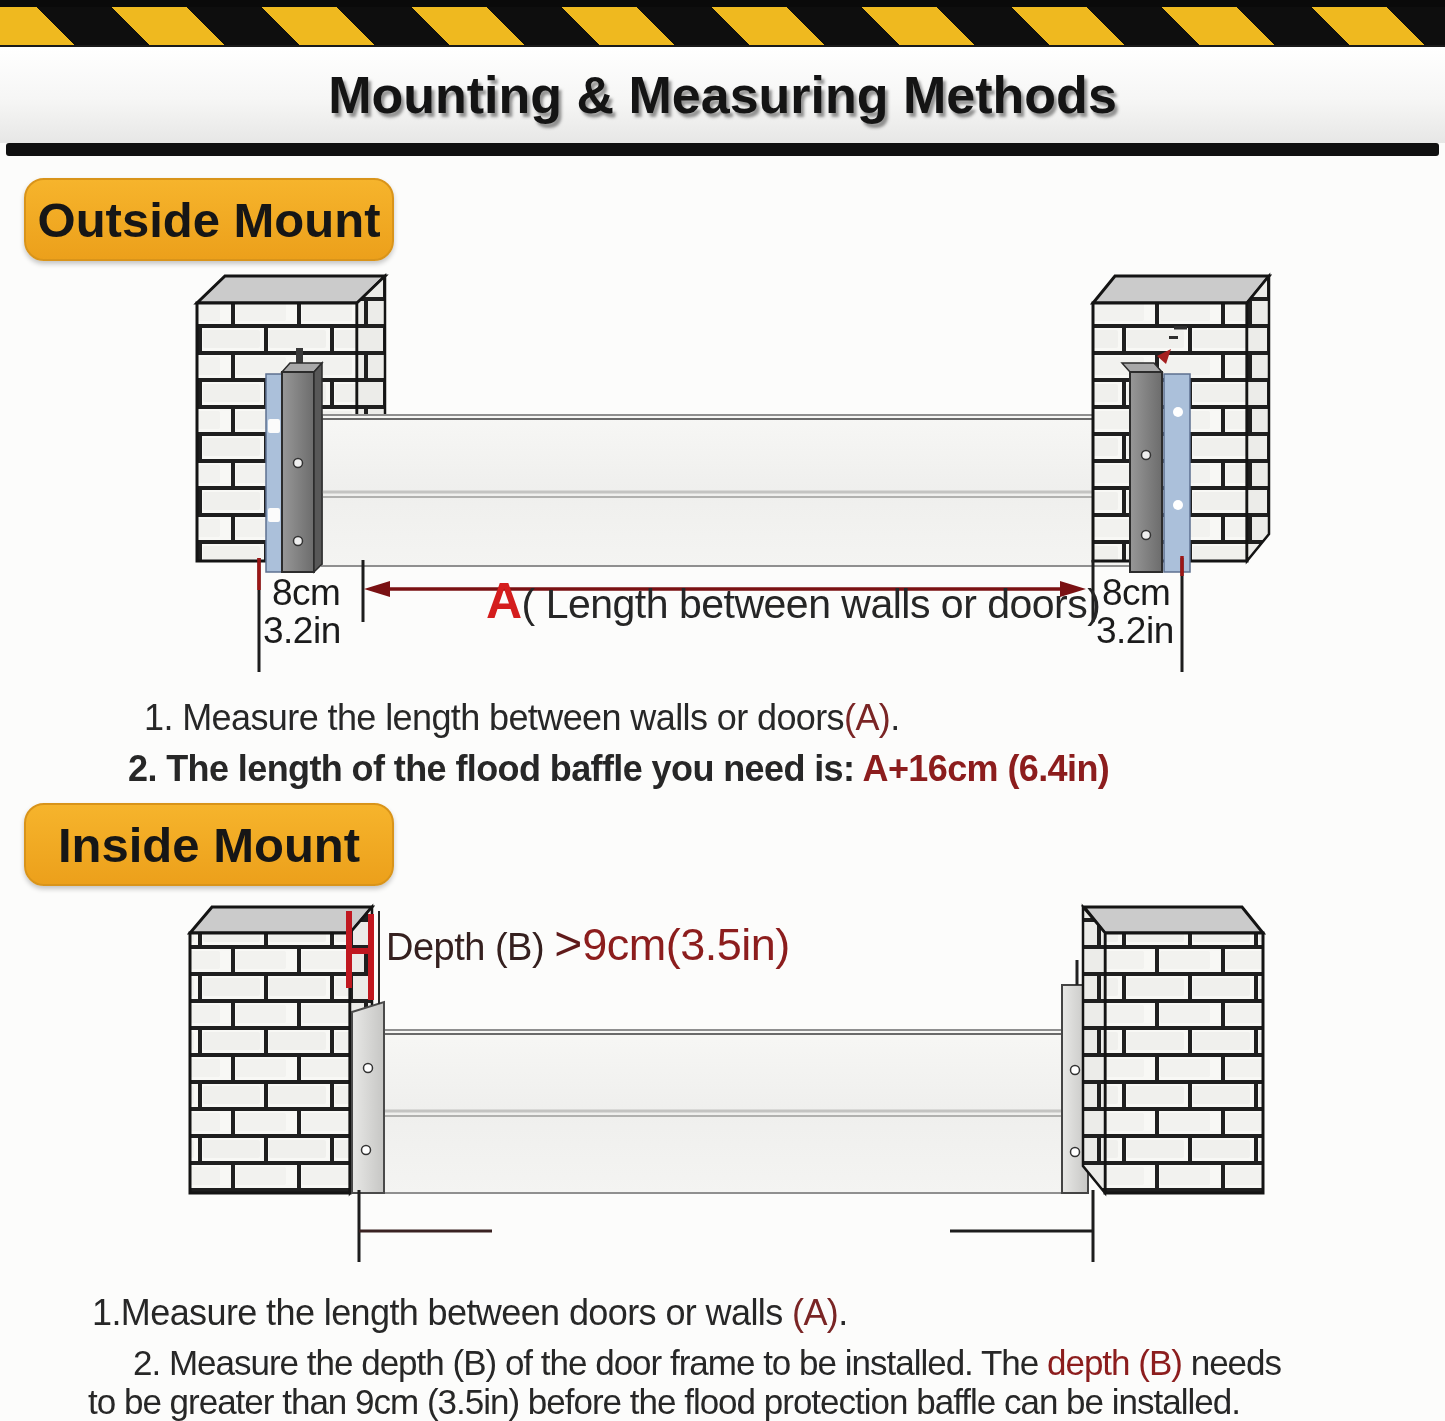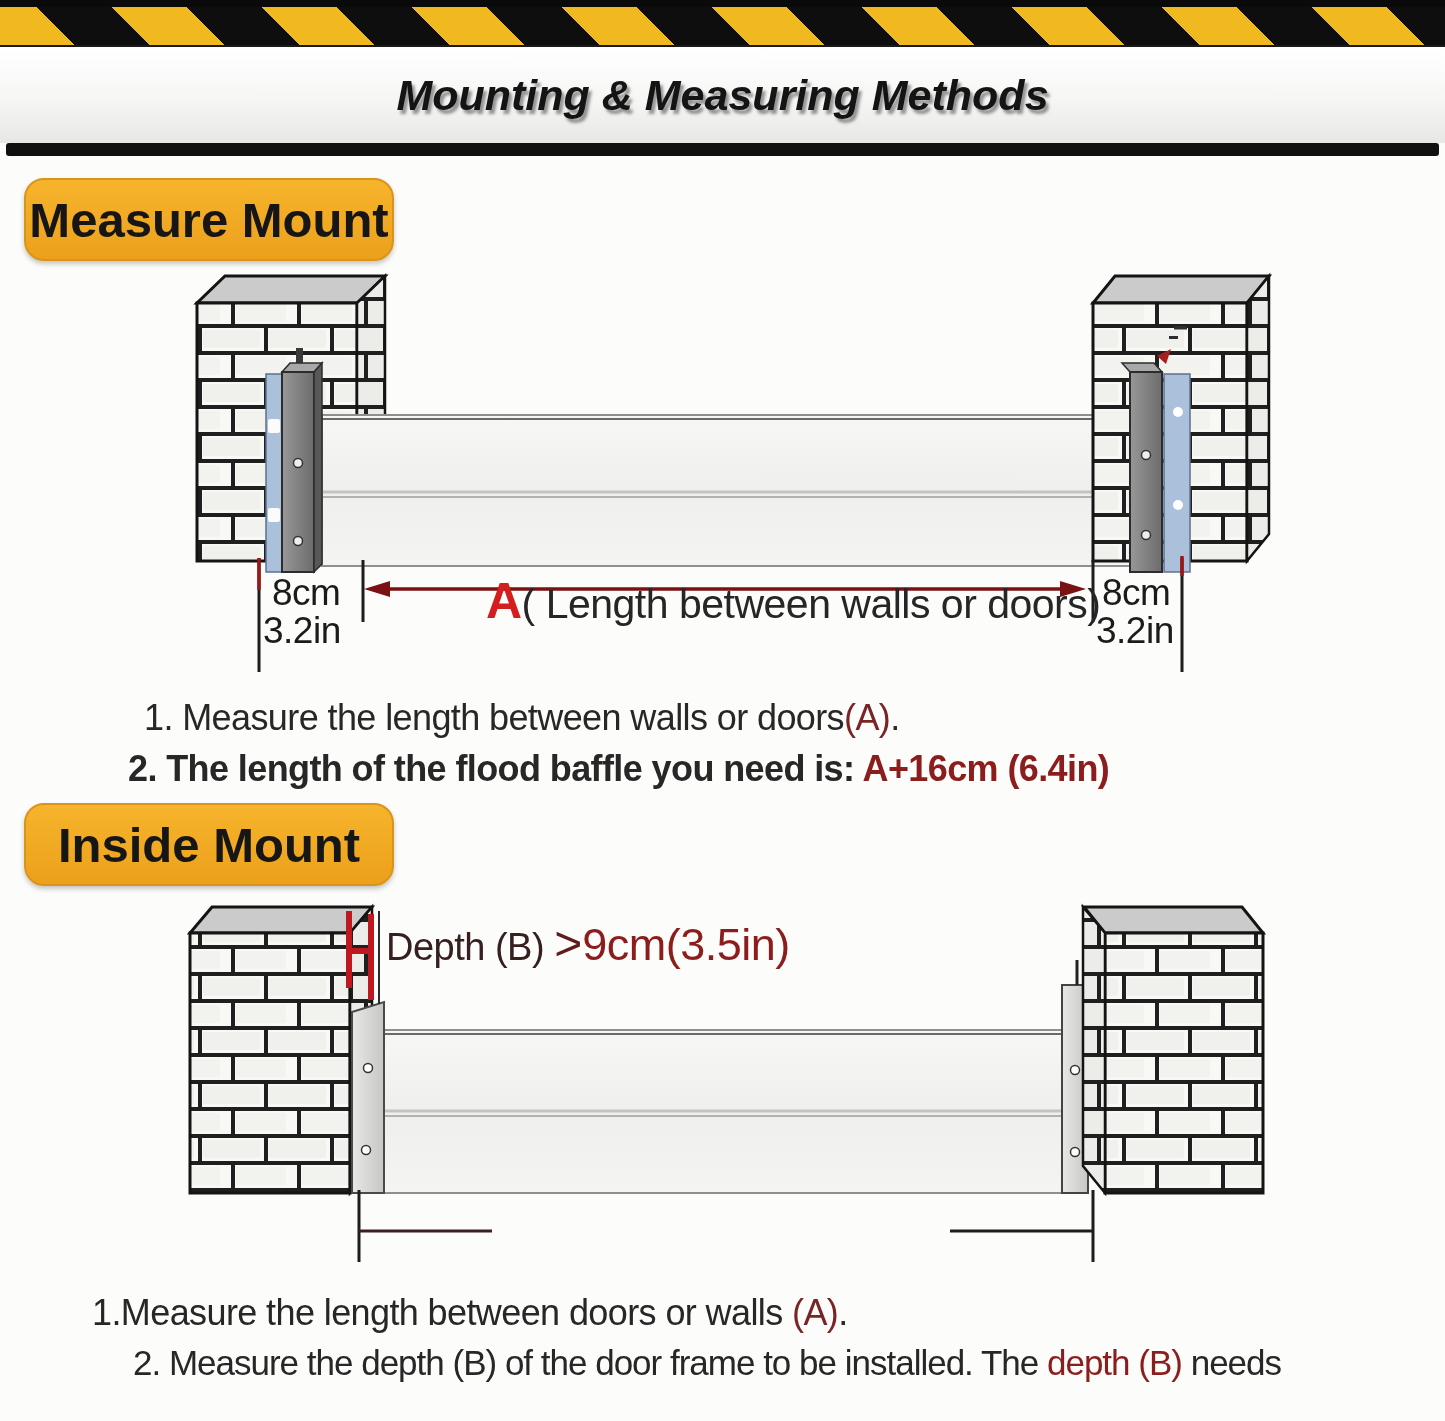--- a/index.html
+++ b/index.html
@@ -12,22 +12,22 @@
     position:absolute; left:0; top:0; width:1445px; height:47px; box-sizing:border-box;
     border-top:7px solid #0a0a0a; border-bottom:2px solid #1a1a1a;
     background:repeating-linear-gradient(45deg,#efb91f 0 53px,#0e0e0e 53px 106px);
   }
   .banner {
     position:absolute; left:0; top:47px; width:1445px; height:96px;
     background:linear-gradient(#ffffff 0%,#f6f6f5 55%,#e7e7e6 100%);
     display:flex; align-items:center; justify-content:center;
   }
   .title {
-    font-size:43px; font-weight:bold; color:#141414; letter-spacing:0;
-    text-shadow:3px 4px 3px rgba(50,50,50,.5); white-space:nowrap;font-style:italic;
+    font-size:52px; font-weight:bold; color:#141414; letter-spacing:0;
+    text-shadow:3px 4px 3px rgba(50,50,50,.5); white-space:nowrap;
   }
   .hbar { position:absolute; left:6px; top:143px; width:1433px; height:13px; background:#101010; border-radius:3px; }
   
   .badge {
     position:absolute; left:24px; width:370px; height:83px;
     background:linear-gradient(#f6b42c,#eca01b); border:2px solid #d9941a; box-sizing:border-box;
     border-radius:20px; display:flex; align-items:center; justify-content:center;
     font-size:49px; font-weight:600; color:#161616; box-shadow:0 3px 5px rgba(0,0,0,.22);
     white-space:nowrap;
   }
@@ -200,21 +200,21 @@
     </g>
   </svg>
 
   <div class="tape"></div>
   <div class="banner">
     <div class="title">Mounting &amp; Measuring Methods</div>
   </div>
   <div class="hbar"></div>
 
   <div class="badge" id="badge-outside">
-    <span>Measure Mount</span>
+    <span>Outside Mount</span>
   </div>
   <div class="badge" id="badge-inside">
     <span>Inside Mount</span>
   </div>
 
   <div class="abs dim-text" style="left:272px; top:572px;">8cm</div>
   <div class="abs dim-text" style="left:263px; top:610px;">3.2in</div>
   <div class="abs dim-text" style="left:1102px; top:572px;">8cm</div>
   <div class="abs dim-text" style="left:1096px; top:610px;">3.2in</div>
 
@@ -233,14 +233,17 @@
     <span class="d1">Depth (B) </span><span class="d2">&gt;</span><span class="d3">9cm(3.5in)</span>
   </div>
 
 
   <div class="abs step" style="left:92px; top:1292px;">
     <span>1.Measure the length between doors or walls </span><span class="softred">(A)</span><span>.</span>
   </div>
   <div class="abs step-wide" style="left:113px; top:1343px;margin-left:20px;">
     <span>2. Measure the depth (B) of the door frame to be installed. The </span><span class="red">depth (B)</span><span> needs</span>
   </div>
+  <div class="abs step-wide" style="left:88px; top:1382px;">
+    <span>to be greater than 9cm (3.5in) before the flood protection baffle can be installed.</span>
+  </div>
 
 </div>
 
 </body></html>

